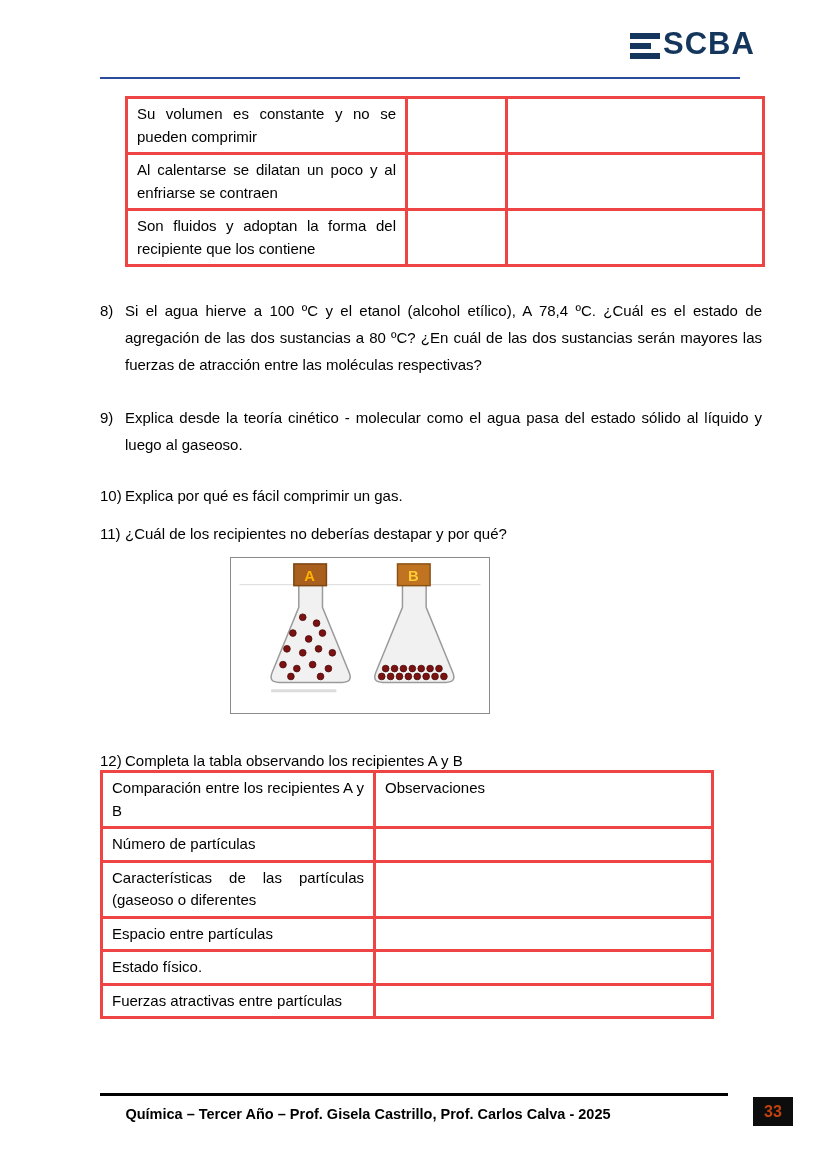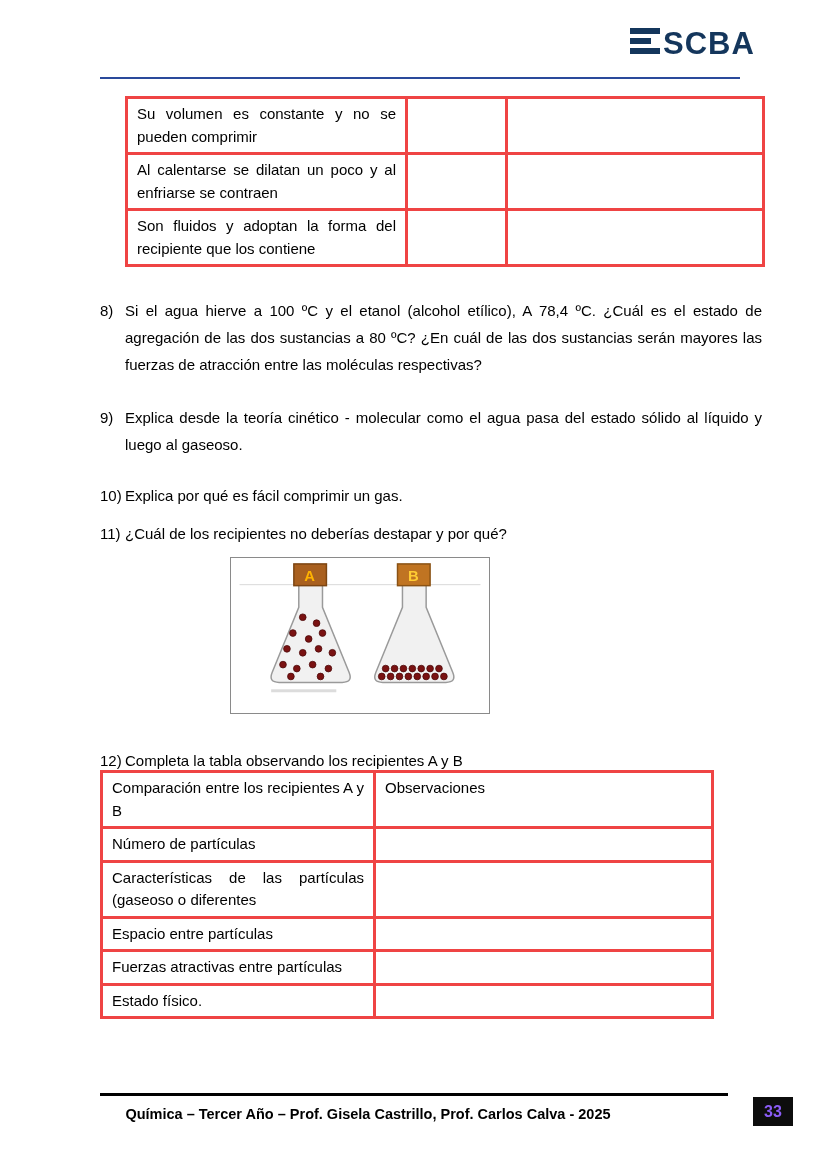--- a/index.html
+++ b/index.html
@@ -4,21 +4,21 @@
 <style>
   * { margin:0; padding:0; box-sizing:border-box; }
   html,body { background:#ffffff; }
   .page {
     position:relative; width:828px; height:1171px; background:#fff;
     font-family:"Liberation Sans", sans-serif; color:#000; font-size:15px;
     overflow:hidden; margin:0 auto;
   }
 
   
-  .logo { position:absolute; top:28px; left:630px; display:flex; align-items:flex-start; color:#14365c; }
+  .logo { position:absolute; top:28px; left:630px; display:flex; align-items:flex-end; color:#14365c; }
   .logo-bars { display:flex; flex-direction:column; gap:4px; margin-right:3px; align-items:flex-start; }
   .logo-bars i { display:block; height:6px; background:#14365c; }
   .logo-bars i:nth-child(1){ width:30px; }
   .logo-bars i:nth-child(2){ width:21px; }
   .logo-bars i:nth-child(3){ width:30px; }
   .logo-text { font-size:31px; font-weight:bold; letter-spacing:1px; line-height:1; }
   .header-rule { position:absolute; top:77px; left:100px; width:640px; height:2px; background:#2a4a9b; }
 
   
   table { border-collapse:collapse; }
@@ -40,21 +40,21 @@
   .qtext { flex:1; text-align:justify; line-height:1.8; }
   .qtext.nojust { text-align:left; }
 
   
   .figure { position:absolute; top:557px; left:230px; width:260px; height:157px; border:1px solid #8a8a8a; background:#fff; }
   .figure svg { display:block; width:100%; height:100%; }
 
   
   .footer-rule { position:absolute; top:1093px; left:100px; width:628px; height:3px; background:#000; }
   .footer-text { position:absolute; top:1106px; left:108px; width:520px; text-align:center; font-weight:bold; font-size:14.5px; }
-  .page-num { position:absolute; top:1097px; left:753px; width:40px; height:29px; background:#0d0d0d; color:#8b5cf6;
+  .page-num { position:absolute; top:1097px; left:753px; width:40px; height:29px; background:#0d0d0d; color:#c2410c;
               display:flex; align-items:center; justify-content:center; font-size:16px; font-weight:600; }
 </style>
 </head>
 <body>
 
 <div class="page">
 
   <div class="logo">
     <span class="logo-bars">
         <i></i>
@@ -177,25 +177,25 @@
     </tr>
     <tr class="tall">
       <td class="col1">Características de las partículas (gaseoso o diferentes</td>
       <td></td>
     </tr>
     <tr>
       <td class="col1">Espacio entre partículas</td>
       <td></td>
     </tr>
     <tr>
+      <td class="col1">Estado físico.</td>
+      <td></td>
+    </tr>
+    <tr>
       <td class="col1">Fuerzas atractivas entre partículas</td>
-      <td></td>
-    </tr>
-    <tr>
-      <td class="col1">Estado físico.</td>
       <td></td>
     </tr>
   </tbody>
     </table>
 
   <div class="footer-rule"></div>
   <div class="footer-text">Química – Tercer Año – Prof. Gisela Castrillo, Prof. Carlos Calva - 2025</div>
   <div class="page-num">33</div>
 
 </div>

